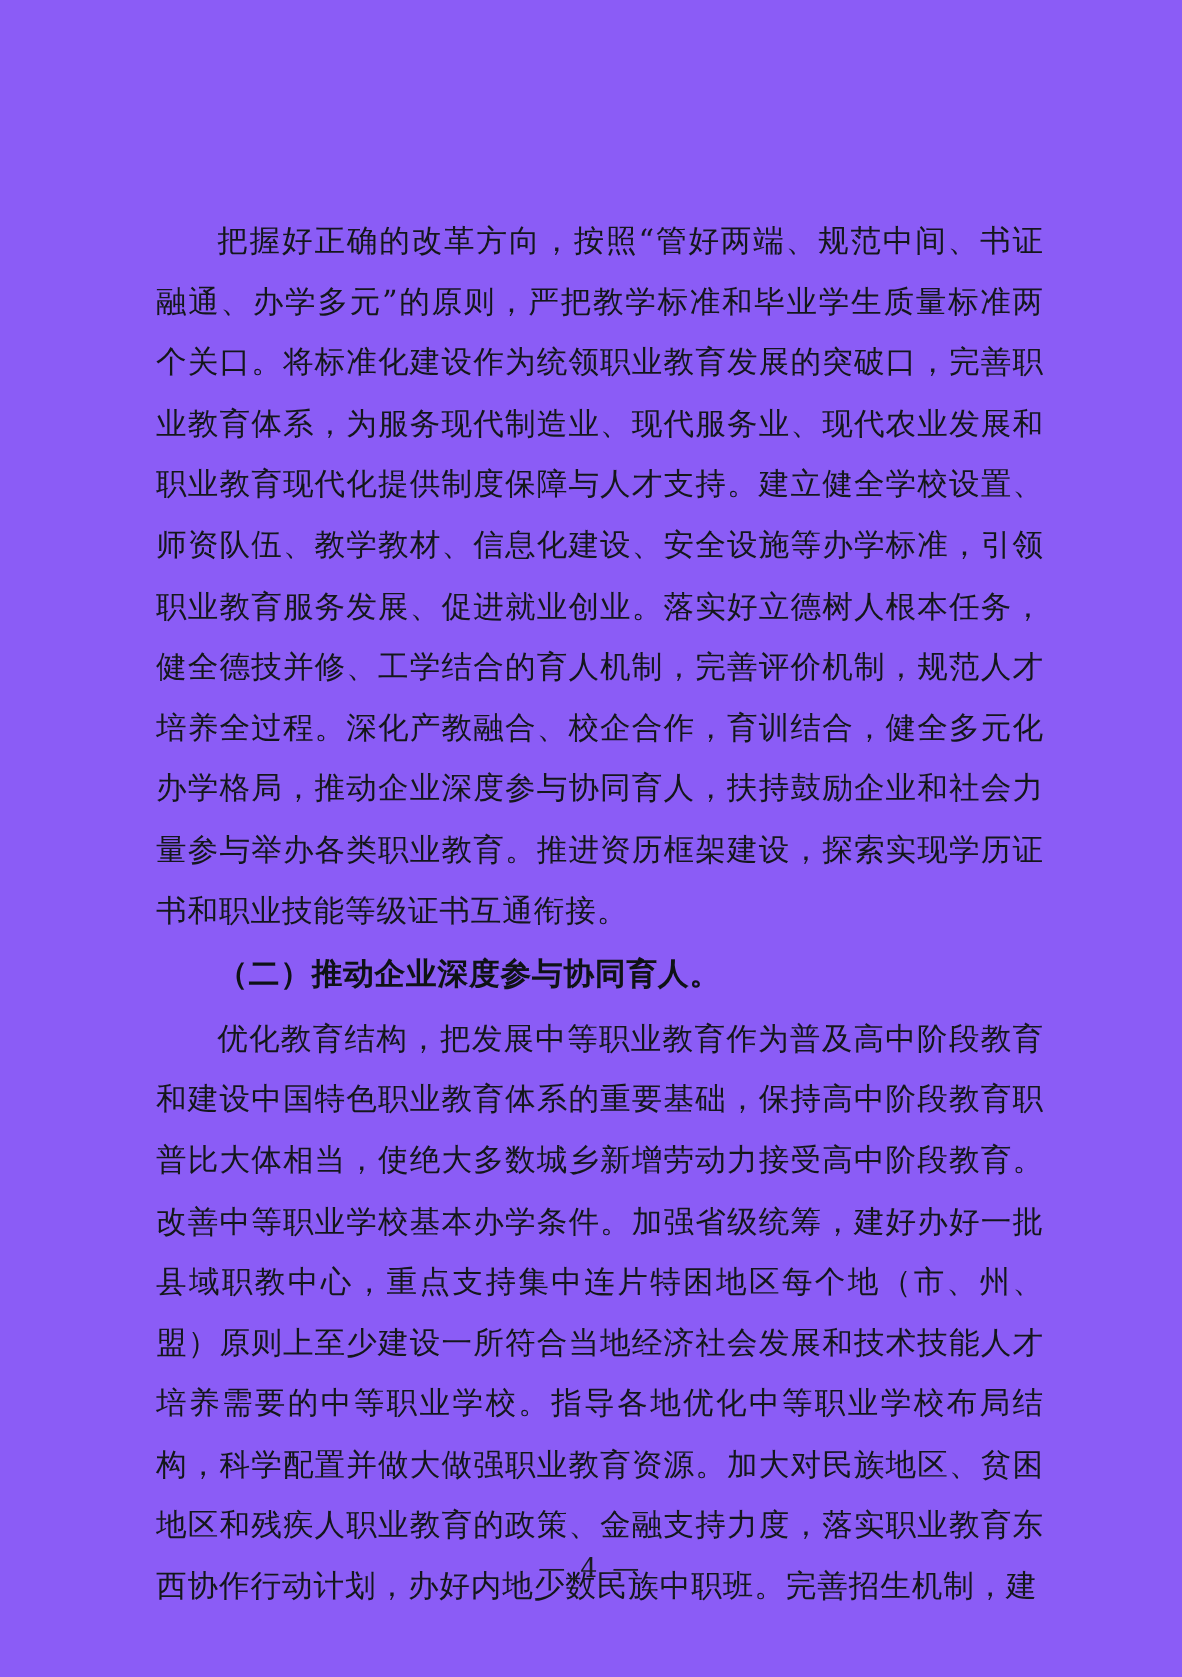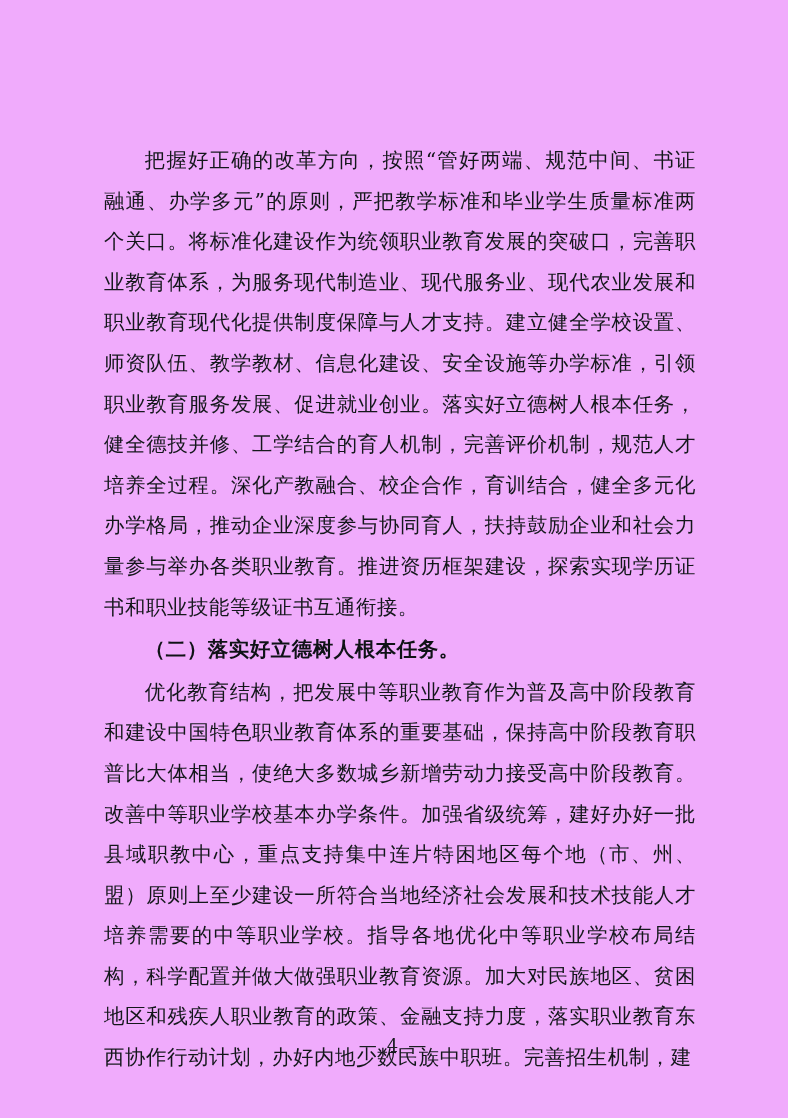--- a/index.html
+++ b/index.html
@@ -12,21 +12,21 @@
     background: #fdfcfa;
     font-family: "DejaVu Serif", "Liberation Serif", serif;
     overflow: hidden;
   }
   .page {
     position: relative;
     width: 788px;
     height: 1118px;
     box-sizing: border-box;
     padding: 140px 92px 0 104px;
-    background: #f0abfc;
+    background: #8b5cf6;
   }
   .doc-body {
     color: #15181c;
   }
   p.para {
     margin: 0 0 2px 0;
     font-size: 20.4px;
     line-height: 40.6px;
     text-align: justify;
     text-justify: inter-ideograph;
@@ -58,19 +58,19 @@
   .page-number .dash {
     padding: 0 7px;
   }
 </style>
 </head>
 <body>
 
 <div class="page">
   <div class="doc-body">
     <p class="para">把握好正确的改革方向，按照“管好两端、规范中间、书证融通、办学多元”的原则，严把教学标准和毕业学生质量标准两个关口。将标准化建设作为统领职业教育发展的突破口，完善职业教育体系，为服务现代制造业、现代服务业、现代农业发展和职业教育现代化提供制度保障与人才支持。建立健全学校设置、师资队伍、教学教材、信息化建设、安全设施等办学标准，引领职业教育服务发展、促进就业创业。落实好立德树人根本任务，健全德技并修、工学结合的育人机制，完善评价机制，规范人才培养全过程。深化产教融合、校企合作，育训结合，健全多元化办学格局，推动企业深度参与协同育人，扶持鼓励企业和社会力量参与举办各类职业教育。推进资历框架建设，探索实现学历证书和职业技能等级证书互通衔接。</p>
-    <p class="heading">（二）落实好立德树人根本任务。</p>
+    <p class="heading">（二）推动企业深度参与协同育人。</p>
     <p class="para">优化教育结构，把发展中等职业教育作为普及高中阶段教育和建设中国特色职业教育体系的重要基础，保持高中阶段教育职普比大体相当，使绝大多数城乡新增劳动力接受高中阶段教育。改善中等职业学校基本办学条件。加强省级统筹，建好办好一批县域职教中心，重点支持集中连片特困地区每个地（市、州、盟）原则上至少建设一所符合当地经济社会发展和技术技能人才培养需要的中等职业学校。指导各地优化中等职业学校布局结构，科学配置并做大做强职业教育资源。加大对民族地区、贫困地区和残疾人职业教育的政策、金融支持力度，落实职业教育东西协作行动计划，办好内地少数民族中职班。完善招生机制，建</p>
   </div>
   <div class="page-number">
     <span class="dash">—</span><span>4</span><span class="dash">—</span>
   </div>
 </div>
 
 </body></html>

